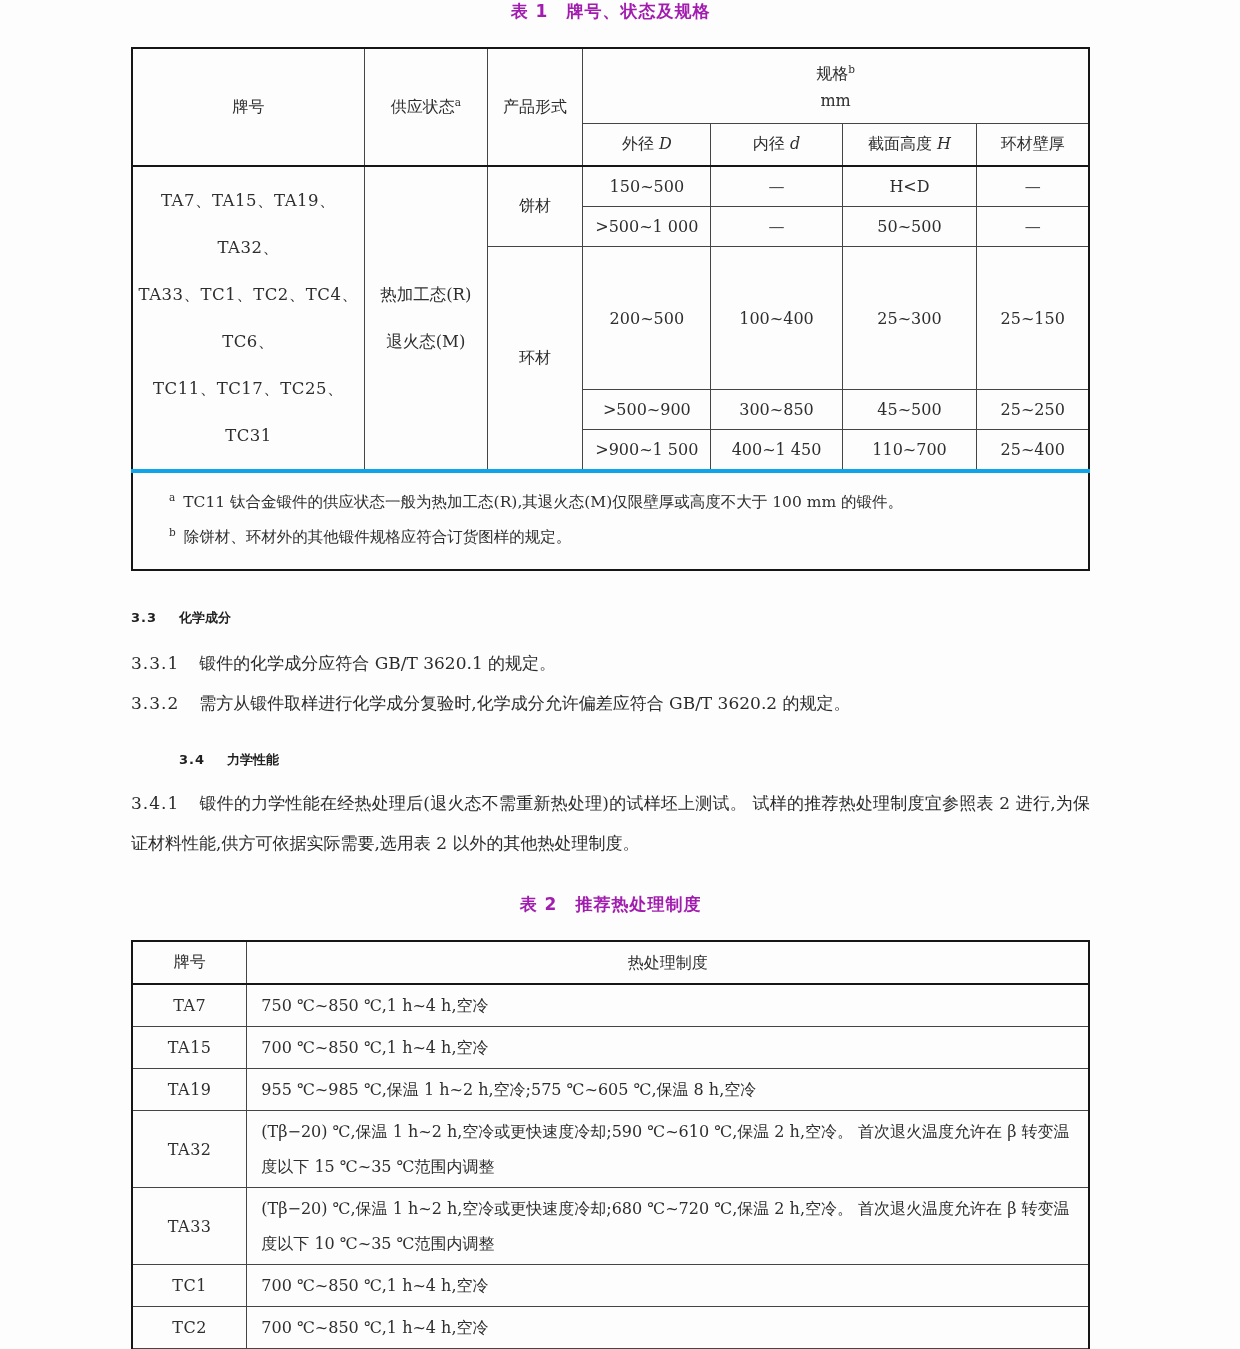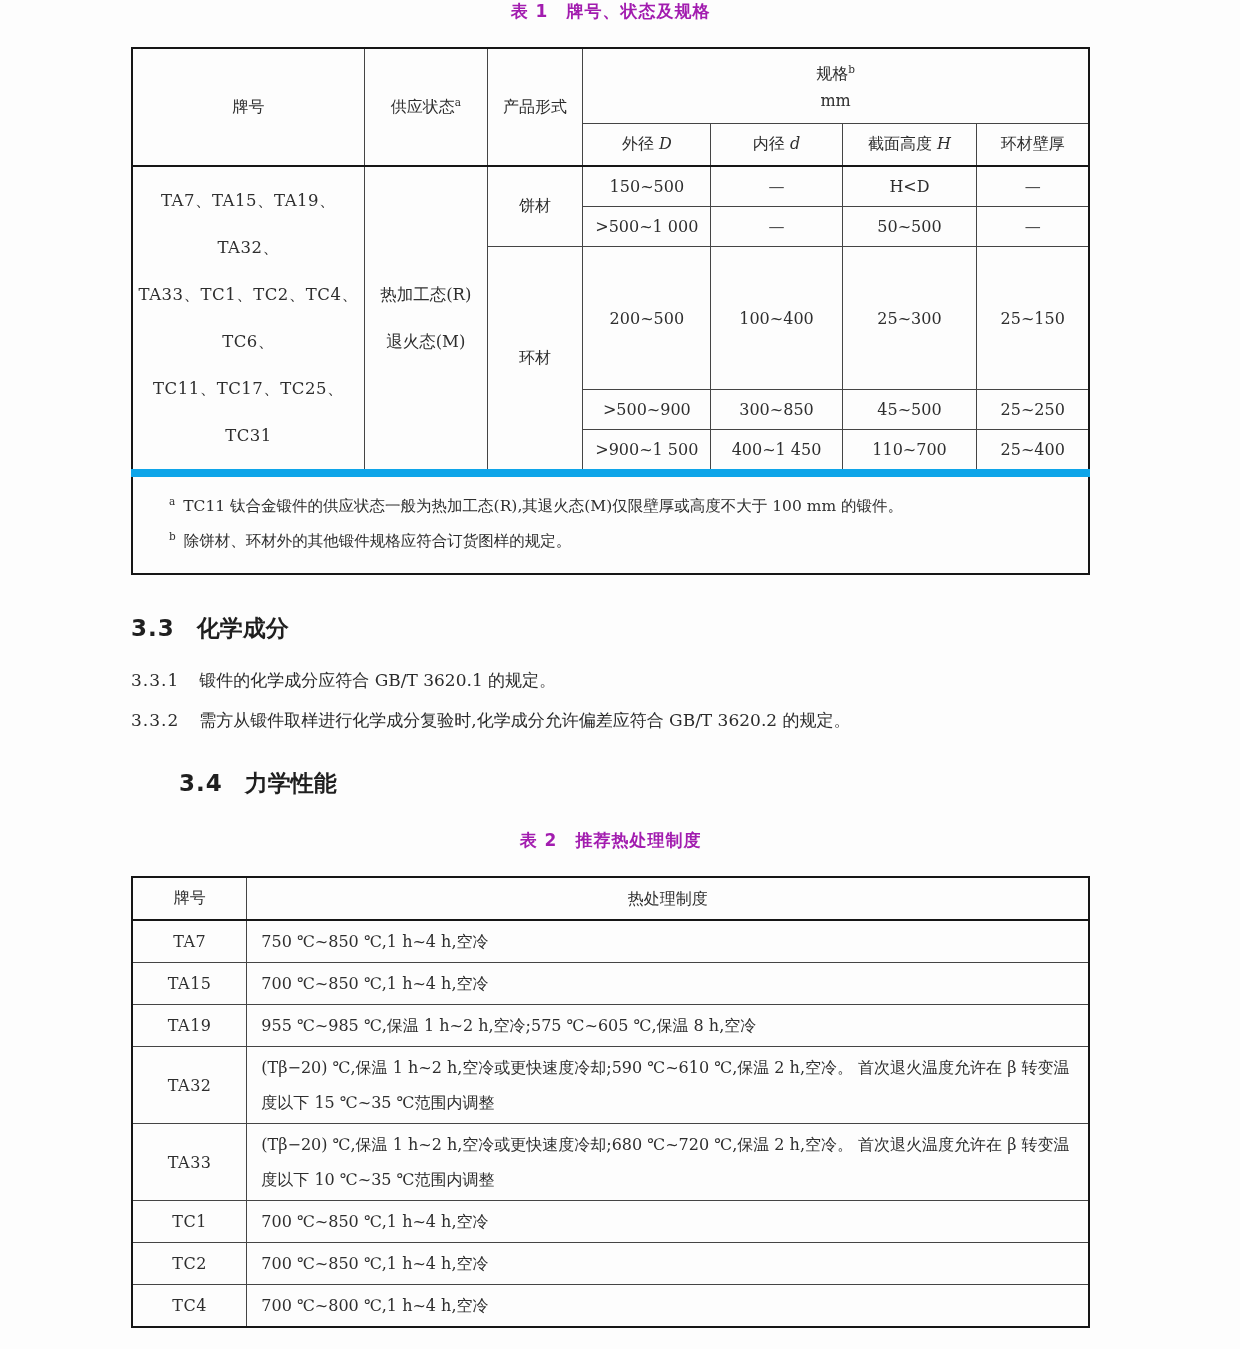--- a/index.html
+++ b/index.html
@@ -21,21 +21,21 @@
   .tbl-title .gap { display:inline-block; width:18px; }
 
   table { width:100%; border-collapse:collapse; table-layout:fixed;
           border:2px solid #161616; background:#fdfdfd; }
   th, td {
     border:1px solid #454545;
     font-weight:normal; text-align:center; vertical-align:middle;
     font-size:16px; color:#2e2e2e; padding:10px 4px;
   }
   thead { border-bottom:2px solid #161616; }
-  tfoot { border-top:8px solid #0ea5e9; }
+  tfoot { border-top:4px solid #0ea5e9; }
 
   
   .t1 { margin-top:24px; }
   .t1 tr.h1 { height:59px; }
   .t1 tr.h2 { height:37px; }
   .t1 tbody tr { height:38px; }
   .spec-head { vertical-align:middle; }
   .spec-line { line-height:30px; }
   .spec-unit { line-height:24px; }
   sup { font-size:10.5px; vertical-align:super; line-height:0; }
@@ -44,21 +44,21 @@
   .grades div { line-height:47px; font-size:16.5px; letter-spacing:0.5px; }
   .supply div { line-height:47px; font-size:16.5px; }
   .dash { color:#4a4a4a; }
   td.footnotes { text-align:left; padding:12px 18px 14px 36px; }
   .fn { line-height:35px; font-size:15.5px; text-align:left; color:#2e2e2e; }
   .fn sup { margin-right:8px; }
 
   
   .sec-head {
     font-family:"DejaVu Sans","Liberation Sans",sans-serif;
-    font-weight:700; font-size:23px; color:#1f1f1f;
+    font-weight:700; font-size:13px; color:#1f1f1f;
   }
   .sec-head .num { margin-right:22px; letter-spacing:1px; }
   .h33 { margin-top:38px; }
   .h34 { margin-top:28px;margin-left:48px; }
   p.para { font-size:17px; line-height:40px; text-align:justify; }
   .p331 { margin-top:16px; }
   .p341 { margin-top:14px; }
   .pnum { display:inline-block; margin-right:20px; letter-spacing:1px; }
   .t2-title { margin-top:30px; }
 
@@ -166,20 +166,23 @@
     <p class="para p331">
       <span class="pnum">3.3.1</span><span>锻件的化学成分应符合 GB/T 3620.1 的规定。</span>
     </p>
     <p class="para">
       <span class="pnum">3.3.2</span><span>需方从锻件取样进行化学成分复验时,化学成分允许偏差应符合 GB/T 3620.2 的规定。</span>
     </p>
 
     <div class="sec-head h34">
       <span class="num">3.4</span><span>力学性能</span>
     </div>
+    <p class="para p341">
+      <span class="pnum">3.4.1</span><span>锻件的力学性能在经热处理后(退火态不需重新热处理)的试样坯上测试。 试样的推荐热处理制度宜参照表 2 进行,为保证材料性能,供方可依据实际需要,选用表 2 以外的其他热处理制度。</span>
+    </p>
 
     <div class="tbl-title t2-title">
       <span>表 2</span><span class="gap"></span><span>推荐热处理制度</span>
     </div>
 
     <table class="t2">
       <colgroup>
           <col style="width:12%">
           <col style="width:88%">
         </colgroup>

